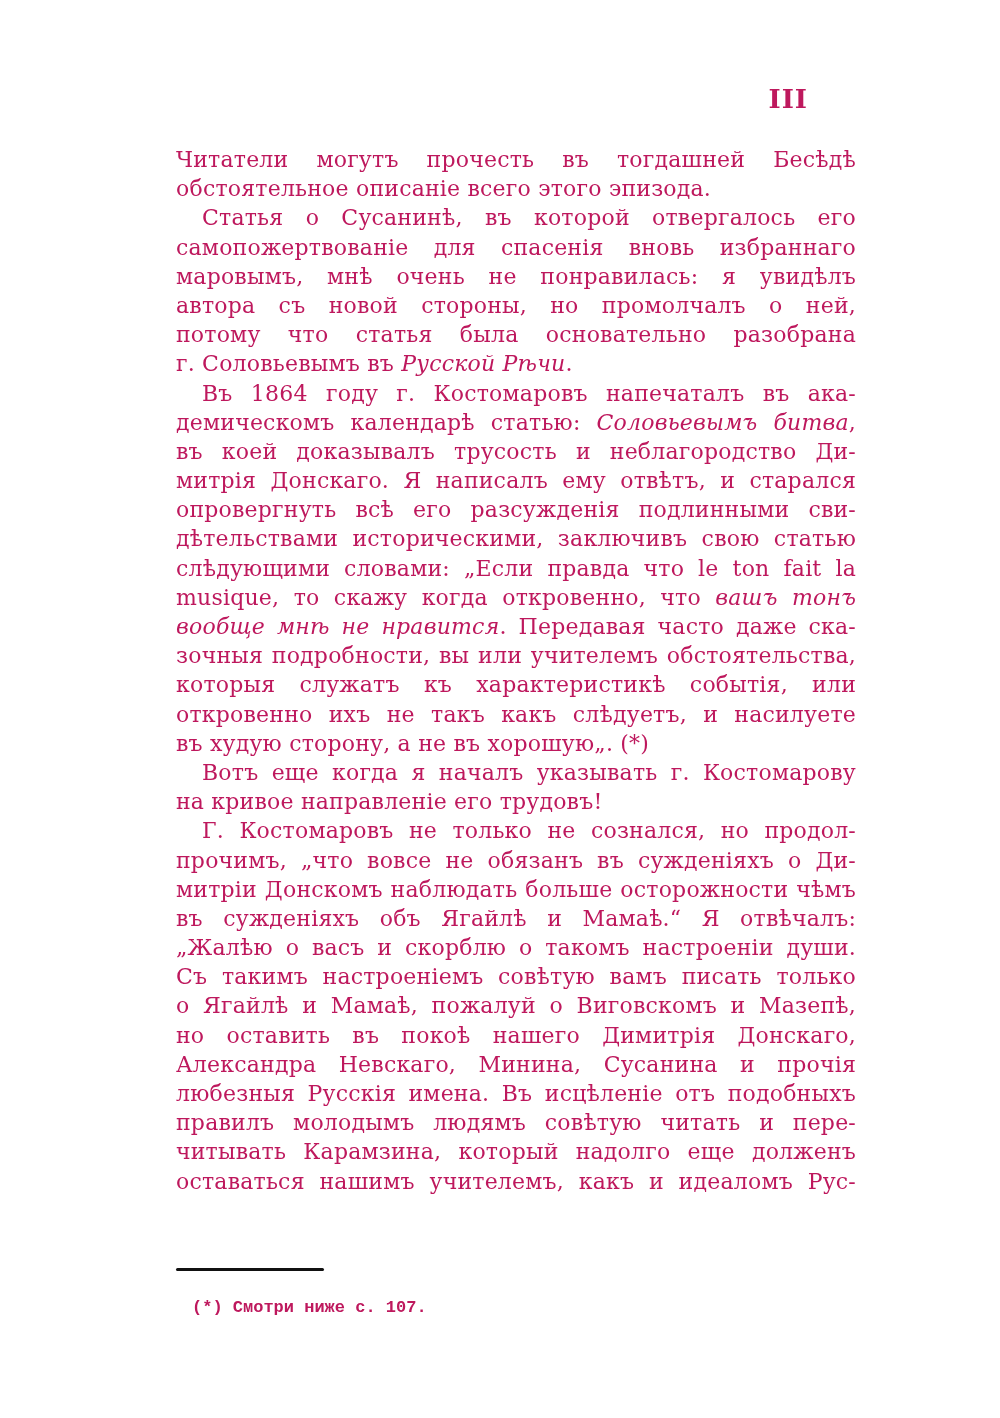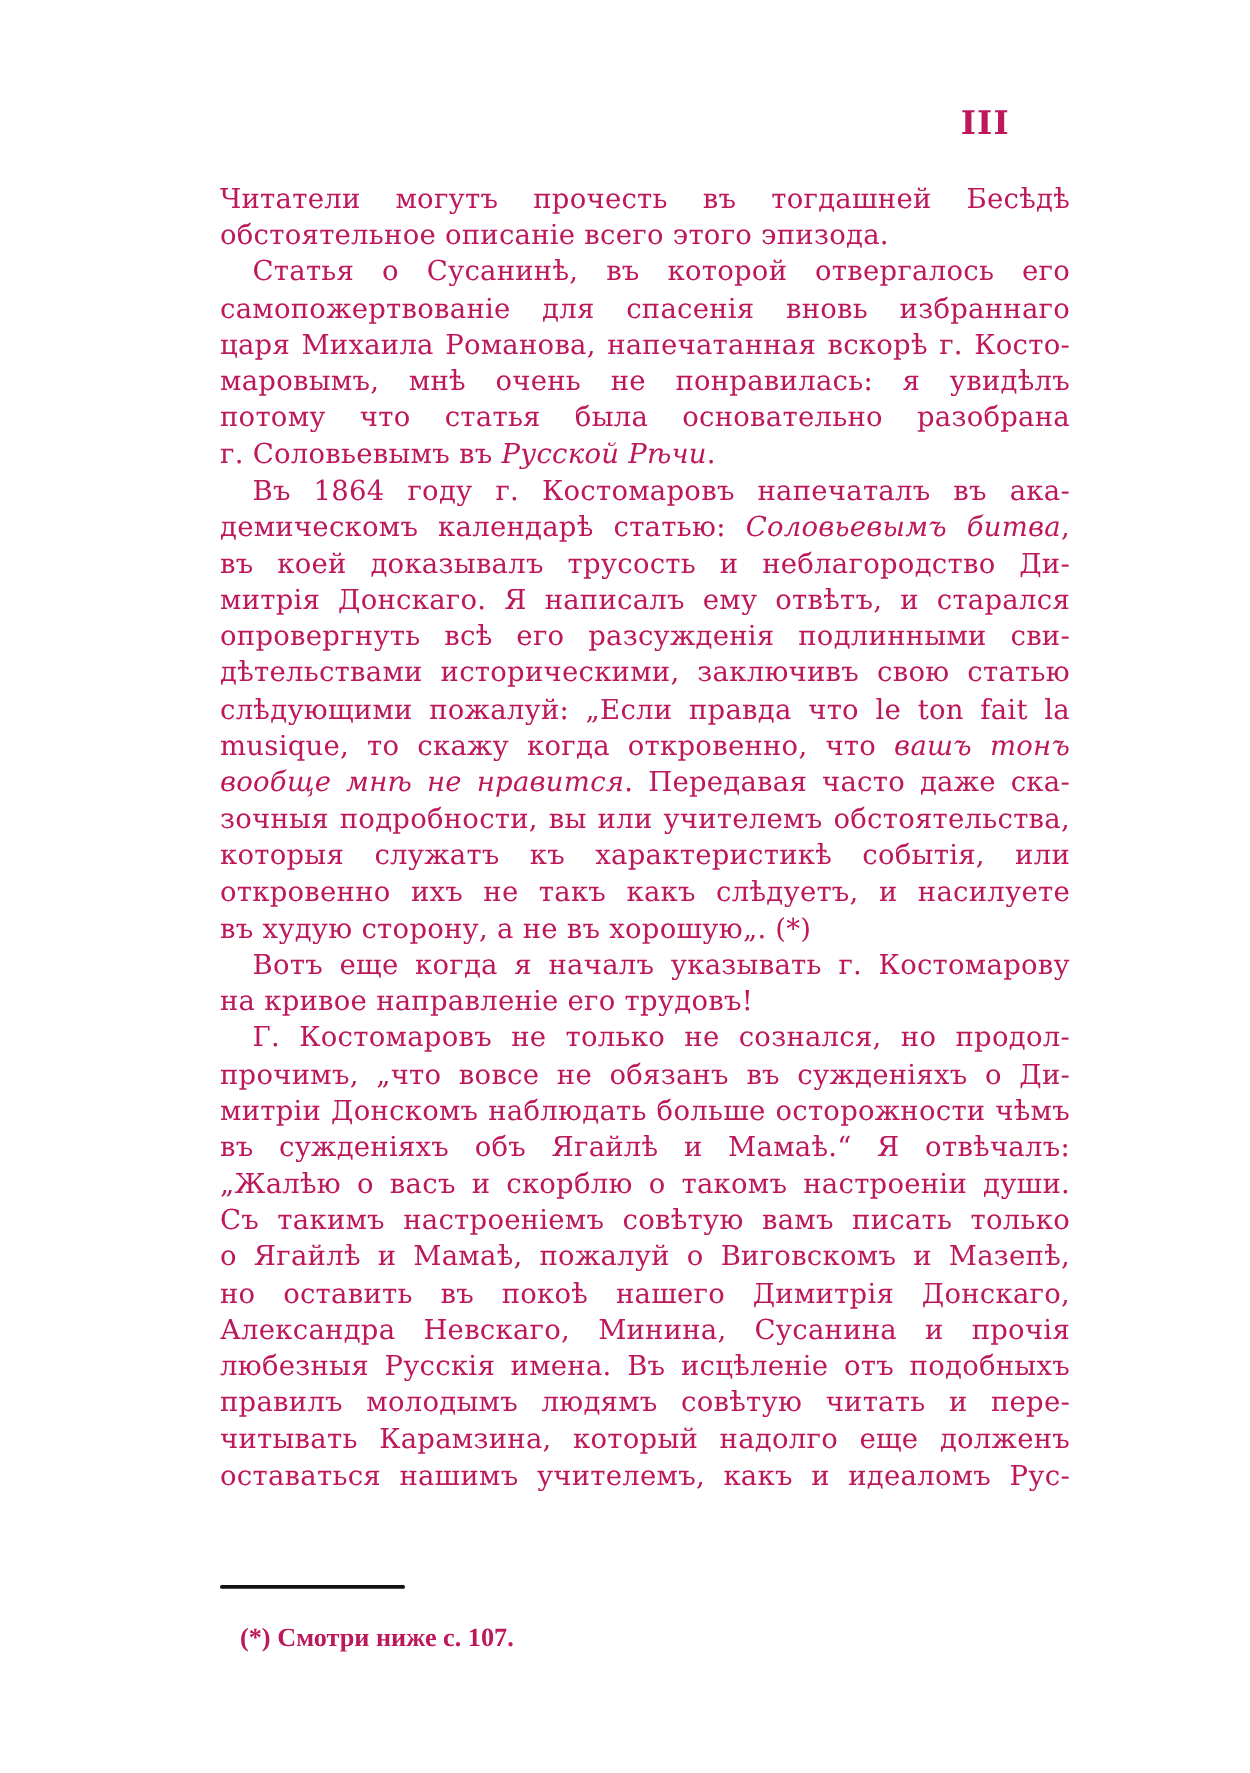--- a/index.html
+++ b/index.html
@@ -24,45 +24,45 @@
   }
   .line.last { text-align-last: left; }
   .line.indent { padding-left: 26px; }
   .it { font-style: italic; }
   .rule {
     position: absolute; left: 160px; top: 1250px; width: 148px; height: 3px;
     background: #111111; border-radius: 2px;
   }
   .footnote {
     position: absolute; left: 176px; top: 1280px;
-    font-family: Liberation Serif, serif;
-    font-size: 21px; font-weight: bold; white-space: nowrap;
+    font-family: Liberation Mono, monospace;
+    font-size: 17px; font-weight: bold; white-space: nowrap;
   }
 </style>
 </head>
 <body>
 
 <div class="page">
   <div class="page-number">III</div>
   <div class="body-text" id="body-text">
       <div class="line">Читатели могутъ прочесть въ тогдашней Бесѣдѣ</div>
       <div class="line last">обстоятельное описанiе всего этого эпизода.</div>
       <div class="line indent">Статья о Сусанинѣ, въ которой отвергалось его</div>
       <div class="line">самопожертвованiе для спасенiя вновь избраннаго</div>
-      <div class="line">царя Михаила Романова, напечатанная вскорѣ г. Косто-</div>
       <div class="line">маровымъ, мнѣ очень не понравилась: я увидѣлъ</div>
+      <div class="line">автора съ новой стороны, но промолчалъ о ней,</div>
       <div class="line">потому что статья была основательно разобрана</div>
       <div class="line last"><span>г. Соловьевымъ въ </span><span class="it">Русской Рѣчи</span><span>.</span></div>
       <div class="line indent">Въ 1864 году г. Костомаровъ напечаталъ въ ака-</div>
       <div class="line"><span>демическомъ календарѣ статью: </span><span class="it">Соловьевымъ битва</span><span>,</span></div>
       <div class="line">въ коей доказывалъ трусость и неблагородство Ди-</div>
       <div class="line">митрiя Донскаго. Я написалъ ему отвѣтъ, и старался</div>
       <div class="line">опровергнуть всѣ его разсужденiя подлинными сви-</div>
       <div class="line">дѣтельствами историческими, заключивъ свою статью</div>
-      <div class="line">слѣдующими пожалуй: „Если правда что le ton fait la</div>
+      <div class="line">слѣдующими словами: „Если правда что le ton fait la</div>
       <div class="line"><span>musique, то скажу когда откровенно, что </span><span class="it">вашъ тонъ</span><span></span></div>
       <div class="line"><span></span><span class="it">вообще мнѣ не нравится</span><span>. Передавая часто даже ска-</span></div>
       <div class="line">зочныя подробности, вы или учителемъ обстоятельства,</div>
       <div class="line">которыя служатъ къ характеристикѣ событiя, или</div>
       <div class="line">откровенно ихъ не такъ какъ слѣдуетъ, и насилуете</div>
       <div class="line last">въ худую сторону, а не въ хорошую„. (*)</div>
       <div class="line indent">Вотъ еще когда я началъ указывать г. Костомарову</div>
       <div class="line last">на кривое направленiе его трудовъ!</div>
       <div class="line indent">Г. Костомаровъ не только не сознался, но продол-</div>
       <div class="line">прочимъ, „что вовсе не обязанъ въ сужденiяхъ о Ди-</div>

